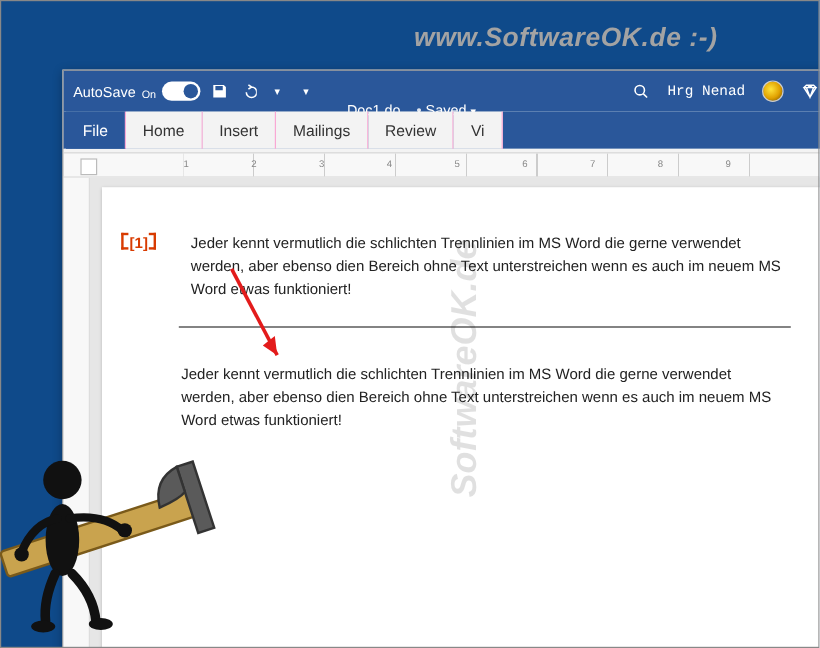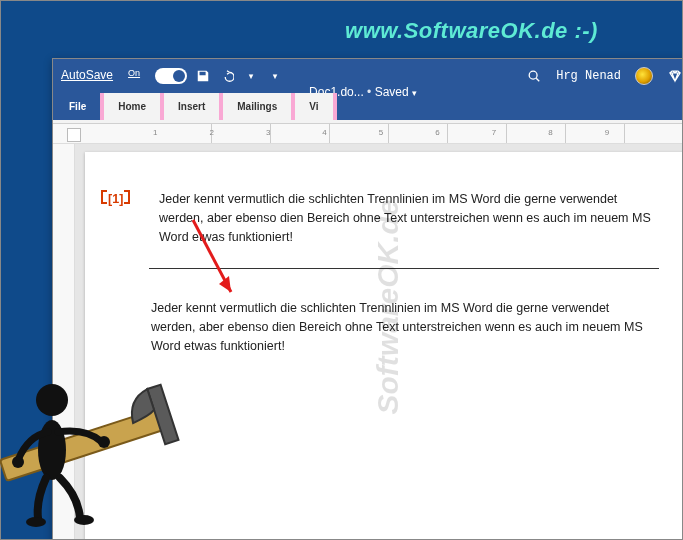--- a/index.html
+++ b/index.html
@@ -5,21 +5,21 @@
   * { margin: 0; padding: 0; box-sizing: border-box; }
   body {
     width: 683px;
     height: 540px;
     background: #0f4a8a;
     font-family: "Segoe UI", Arial, sans-serif;
     position: relative;
     overflow: hidden;
   }
   .site-header {
-    color: #5eead4;
+    color: #a3a3a3;
     font-size: 22px;
     font-weight: bold;
     font-style: italic;
     text-align: center;
     padding: 18px 0 8px 260px;
     letter-spacing: 0.5px;
   }
   .word-window {
     position: absolute;
     left: 52px;
@@ -32,21 +32,21 @@
   .titlebar {
     background: #2a579a;
     height: 34px;
     display: flex;
     align-items: center;
     padding: 0 8px;
     color: #fff;
     font-size: 12px;
     gap: 8px;
   }
-  .autosave-wrap { display: flex; align-items: flex-start; gap: 15px; text-decoration: underline; }
+  .autosave-wrap { display: flex; align-items: flex-end; gap: 5px; }
   .toggle {
     width: 32px; height: 16px; background: #fff; border-radius: 8px;
     position: relative; display: inline-block;
   }
   .toggle::after {
     content: ""; position: absolute; right: 2px; top: 2px;
     width: 12px; height: 12px; background: #2a579a; border-radius: 50%;
   }
   .qat-icon { width: 16px; height: 16px; display:inline-flex; align-items:center; justify-content:center; font-size:14px; color:#fff; }
   .doc-title { flex: 0 0 auto; margin-left: 18px; font-size: 12px; margin-top: 32px; }
@@ -57,26 +57,25 @@
     border: 1px solid #ccc;
   }
   .ribbon-tabs {
     background: #2a579a;
     display: flex;
     padding: 0 0 0 2px;
   }
   .ribbon-tab {
     padding: 8px 14px 8px 14px;
     color: #fff;
-    font-size: 10px;
+    font-size: 13px;
     cursor: pointer;
     background: #f3f3f3;
     color: #333;
-    border-right: 4px solid #f9a8d4;
-    font-weight: bold;
+    border-right: 1px solid #f9a8d4;
   }
   .ribbon-tab:first-child {
     background: #2a579a;
     color: #fff;
   }
   .ribbon-collapse {
     background: #f3f3f3;
     height: 4px;
     border-bottom: 1px solid #d0d0d0;
     display:flex; justify-content:flex-end; padding-right:10px; align-items:center;
@@ -222,20 +221,21 @@
           </svg>
       </span>
     </div>
   </div>
 
   <div class="ribbon-tabs">
     <div class="ribbon-tab">File</div>
     <div class="ribbon-tab">Home</div>
     <div class="ribbon-tab">Insert</div>
     <div class="ribbon-tab">Mailings</div>
+    <div class="ribbon-tab">Review</div>
     <div class="ribbon-tab">Vi</div>
   </div>
 
   <div class="ribbon-collapse"></div>
 
   <div class="ruler-h">
     <div class="ruler-marks"></div>
     <div class="ruler-labels">
       <span>1</span>
       <span>2</span>

